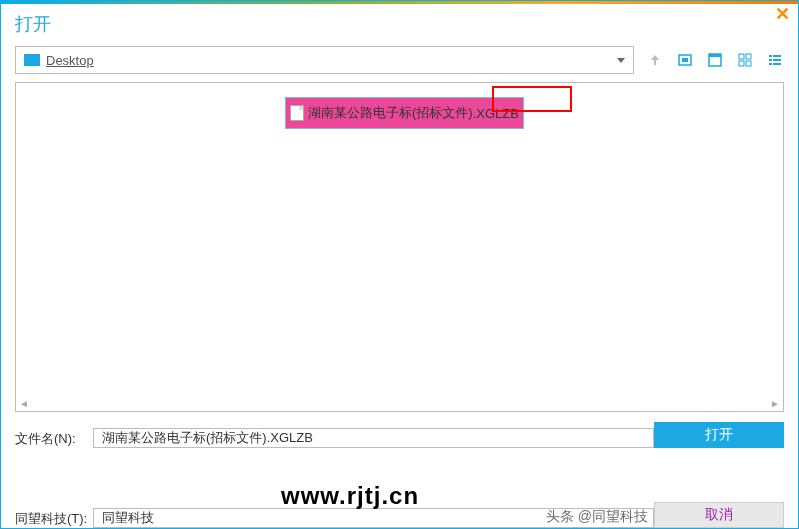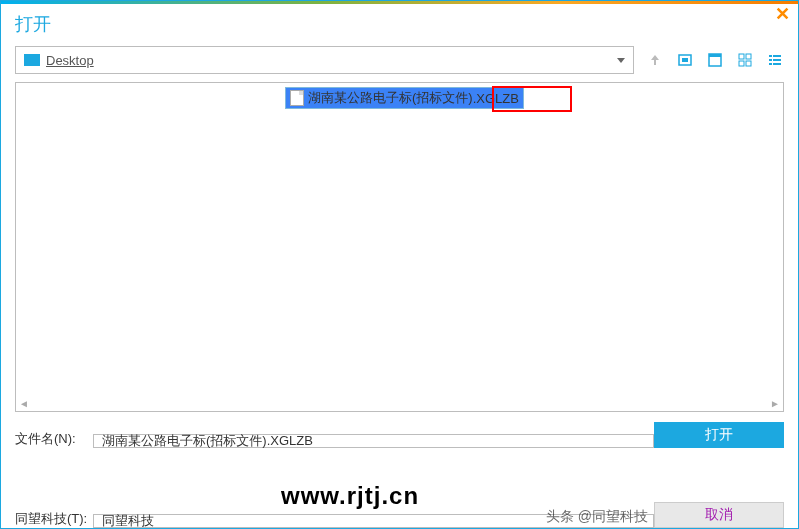--- a/index.html
+++ b/index.html
@@ -89,27 +89,27 @@
       margin: 0 14px;
       border: 1px solid #bdbdbd;
       height: 330px;
       background: #fff;
       position: relative;
       overflow: hidden;
     }
     
     .file-item {
       position: absolute;
-      top: 4px;
+      top: 14px;
       left: 269px;
       display: flex;
       align-items: center;
-      height: 22px;
+      height: 32px;
       border: 1px solid #7fbadc;
-      background: #3b82f6;
+      background: #ec4899;
       padding: 0 4px;
     }
     
     .file-icon {
       width: 14px;
       height: 16px;
       border: 1px solid #aaa;
       background: #fff;
       margin-right: 4px;
       position: relative;
@@ -154,21 +154,21 @@
     }
     
     .field-label {
       width: 78px;
       color: #333;
     }
     
     .field-input {
       flex: 1;
       border: 1px solid #bdbdbd;
-      height: 14px;
+      height: 20px;
       padding: 0 8px;
       display: flex;
       align-items: center;
       color: #333;
       background: #fff;
     }
     
     .action-btn {
       width: 130px;
       height: 26px;

